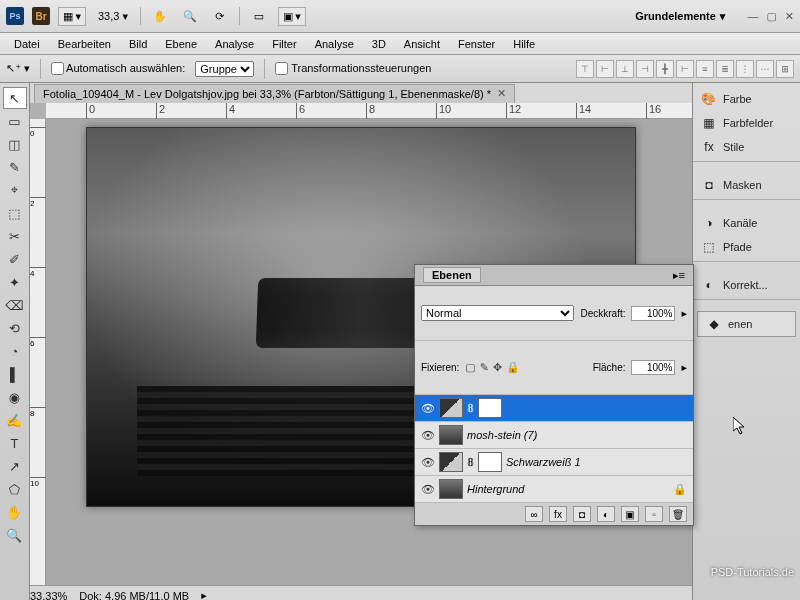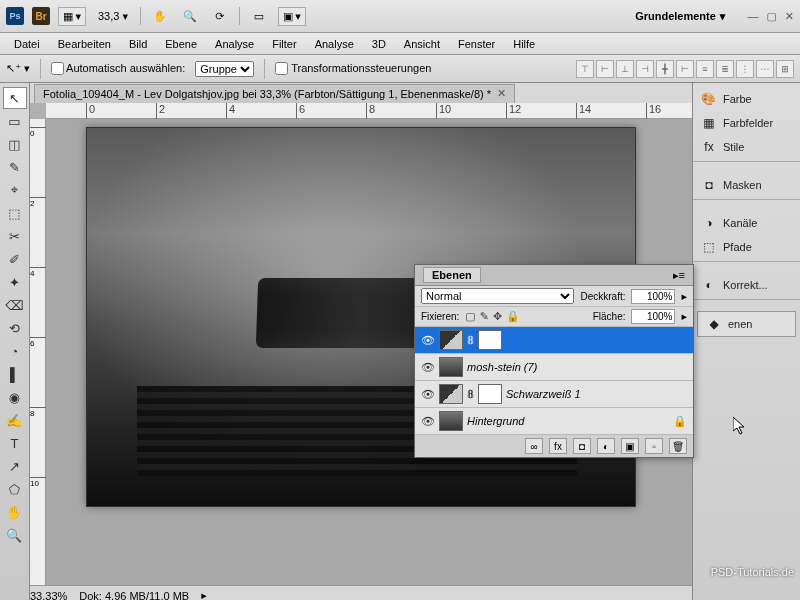--- a/index.html
+++ b/index.html
@@ -45,21 +45,21 @@
 .statusbar { height:20px; background:#d8d8d8; border-top:1px solid #999; display:flex; align-items:center; padding:0 0; gap:12px; font-size:10px; }
 .panels { width:108px; background:linear-gradient(#dcdcdc,#cccccc); border-left:1px solid #888; display:flex; flex-direction:column; padding:4px 0; }
 .panel-item { display:flex; align-items:center; gap:6px; padding:5px 8px; color:#222; }
 .panel-item.gap { height:10px; border-top:1px solid #aaa; margin:2px 0; padding:0; }
 .panel-item .picon { width:16px; height:14px; display:flex; align-items:center; justify-content:center; font-size:12px; }
 .panel-item.active { background:#e0e0e0; border:1px solid #999; margin:0 4px; }
 .cursor { position:absolute; left:733px; top:417px; pointer-events:none; z-index:999; }
 .layers-panel { position:absolute; left:414px; top:264px; width:280px; background:#ef4444; border:1px solid #666; box-shadow:2px 2px 6px rgba(0,0,0,.3); z-index:50; }
 .layers-panel .lp-tab { background:#c0c0c0; padding:2px 8px; border-bottom:1px solid #888; display:flex; justify-content:space-between; align-items:center; }
 .layers-panel .lp-tab .tabname { background:#d8d8d8; padding:1px 8px; border:1px solid #999; font-weight:bold; }
-.layers-panel .lp-row { display:flex; align-items:center; gap:6px; padding:2px 6px; border-bottom:1px solid #bbb; background:#dcdcdc; }
+.layers-panel .lp-row { display:flex; align-items:center; gap:6px; padding:19px 6px; border-bottom:1px solid #bbb; background:#dcdcdc; }
 .layers-panel .lp-row select { flex:1; font-size:11px; }
 .layers-panel .lp-row .lbl { font-size:10px; }
 .layers-panel .lp-row .pct { width:44px; border:1px solid #999; background:#fff; padding:1px 2px; text-align:right; font-size:10px; }
 .layers-panel .lp-row .lockicons { display:flex; gap:4px; color:#444; }
 .layers-panel .layer { display:flex; align-items:center; gap:4px; padding:3px 6px; border-bottom:1px solid #bbb; background:#e4e4e4; }
 .layers-panel .layer.selected { background:#1a6fd8; color:#fff; }
 .layers-panel .layer .eye { width:14px; text-align:center; color:#333; }
 .layers-panel .layer.selected .eye { color:#fff; }
 .layers-panel .layer .thumb { width:24px; height:20px; background:#888; border:1px solid #666; }
 .layers-panel .layer .thumb.white { background:#fff; }

